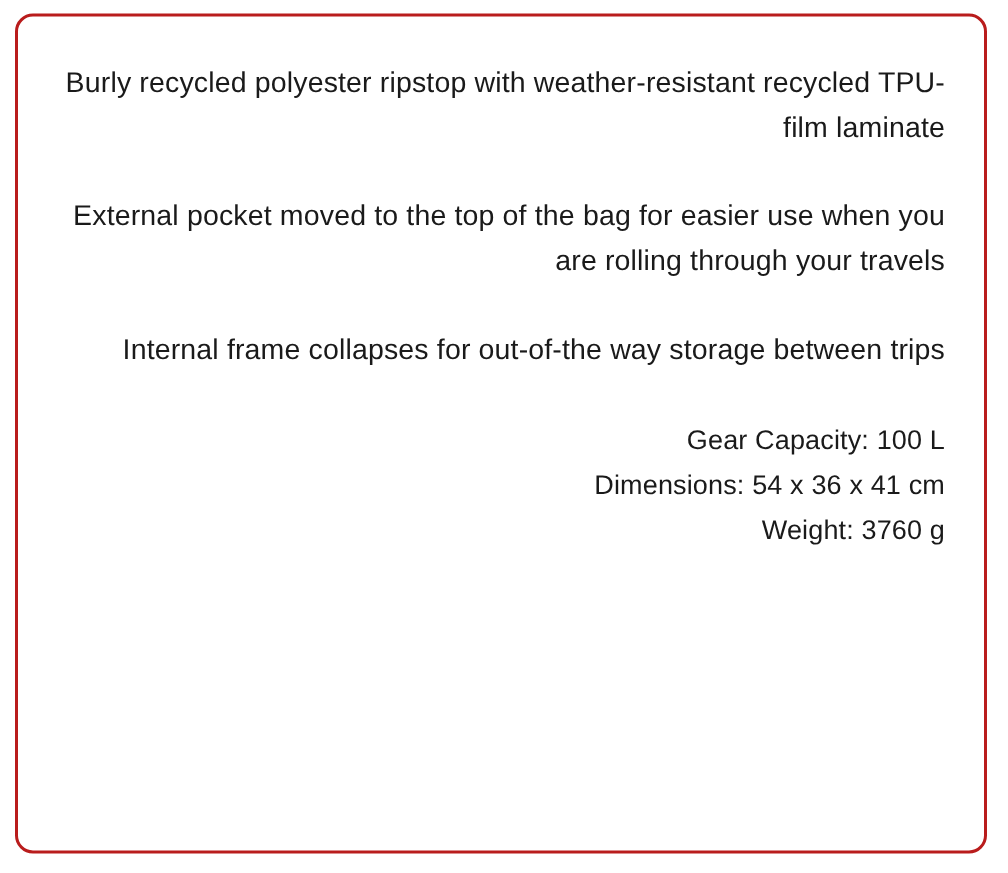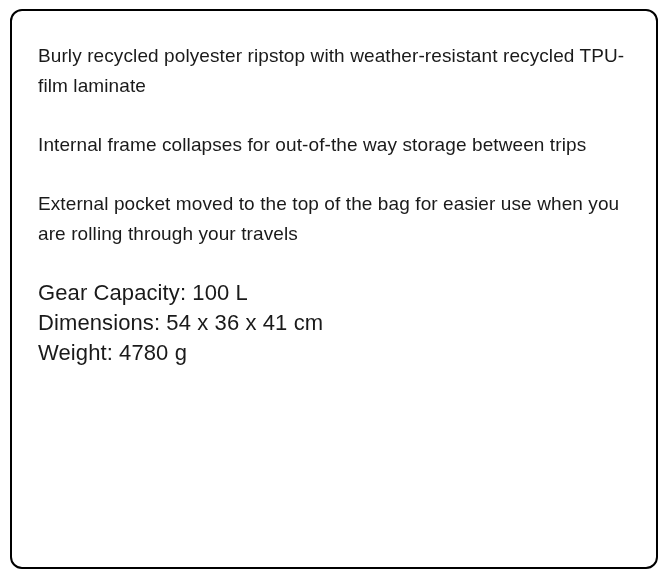--- a/index.html
+++ b/index.html
@@ -13,55 +13,56 @@
     font-family: "Liberation Sans", sans-serif;
     overflow: hidden;
   }
   .panel {
     position: absolute;
     left: 10px;
     top: 9px;
     width: 648px;
     height: 560px;
     box-sizing: border-box;
-    border: 2px solid #000000;
+    border: 2px solid #b91c1c;
     border-radius: 12px;
     background: #ffffff;
+    text-align: right;
   }
   .content {
     padding: 30px 26px 0 26px;
   }
   .para {
     font-size: 19px;
     line-height: 30px;
     color: #1a1a1a;
     margin: 0 0 29px 0;
     letter-spacing: 0.1px;
   }
   .para:last-child {
     margin-bottom: 0;
   }
   .specs {
-    font-size: 22px;
+    font-size: 18px;
     line-height: 30px;
     color: #1a1a1a;
     margin: 0;
   }
   .spec-line {
     display: block;
     letter-spacing: 0.1px;
   }
 </style>
 </head>
 <body>
 
 <div class="panel">
   <div class="content">
     <p class="para">Burly recycled polyester ripstop with weather-resistant recycled TPU-film laminate</p>
+    <p class="para">External pocket moved to the top of the bag for easier use when you are rolling through your travels</p>
     <p class="para">Internal frame collapses for out-of-the way storage between trips</p>
-    <p class="para">External pocket moved to the top of the bag for easier use when you are rolling through your travels</p>
     <div class="specs">
       <span class="spec-line">Gear Capacity: 100 L</span>
       <span class="spec-line">Dimensions: 54 x 36 x 41 cm</span>
-      <span class="spec-line">Weight: 4780 g</span>
+      <span class="spec-line">Weight: 3760 g</span>
     </div>
   </div>
 </div>
 
 </body></html>

